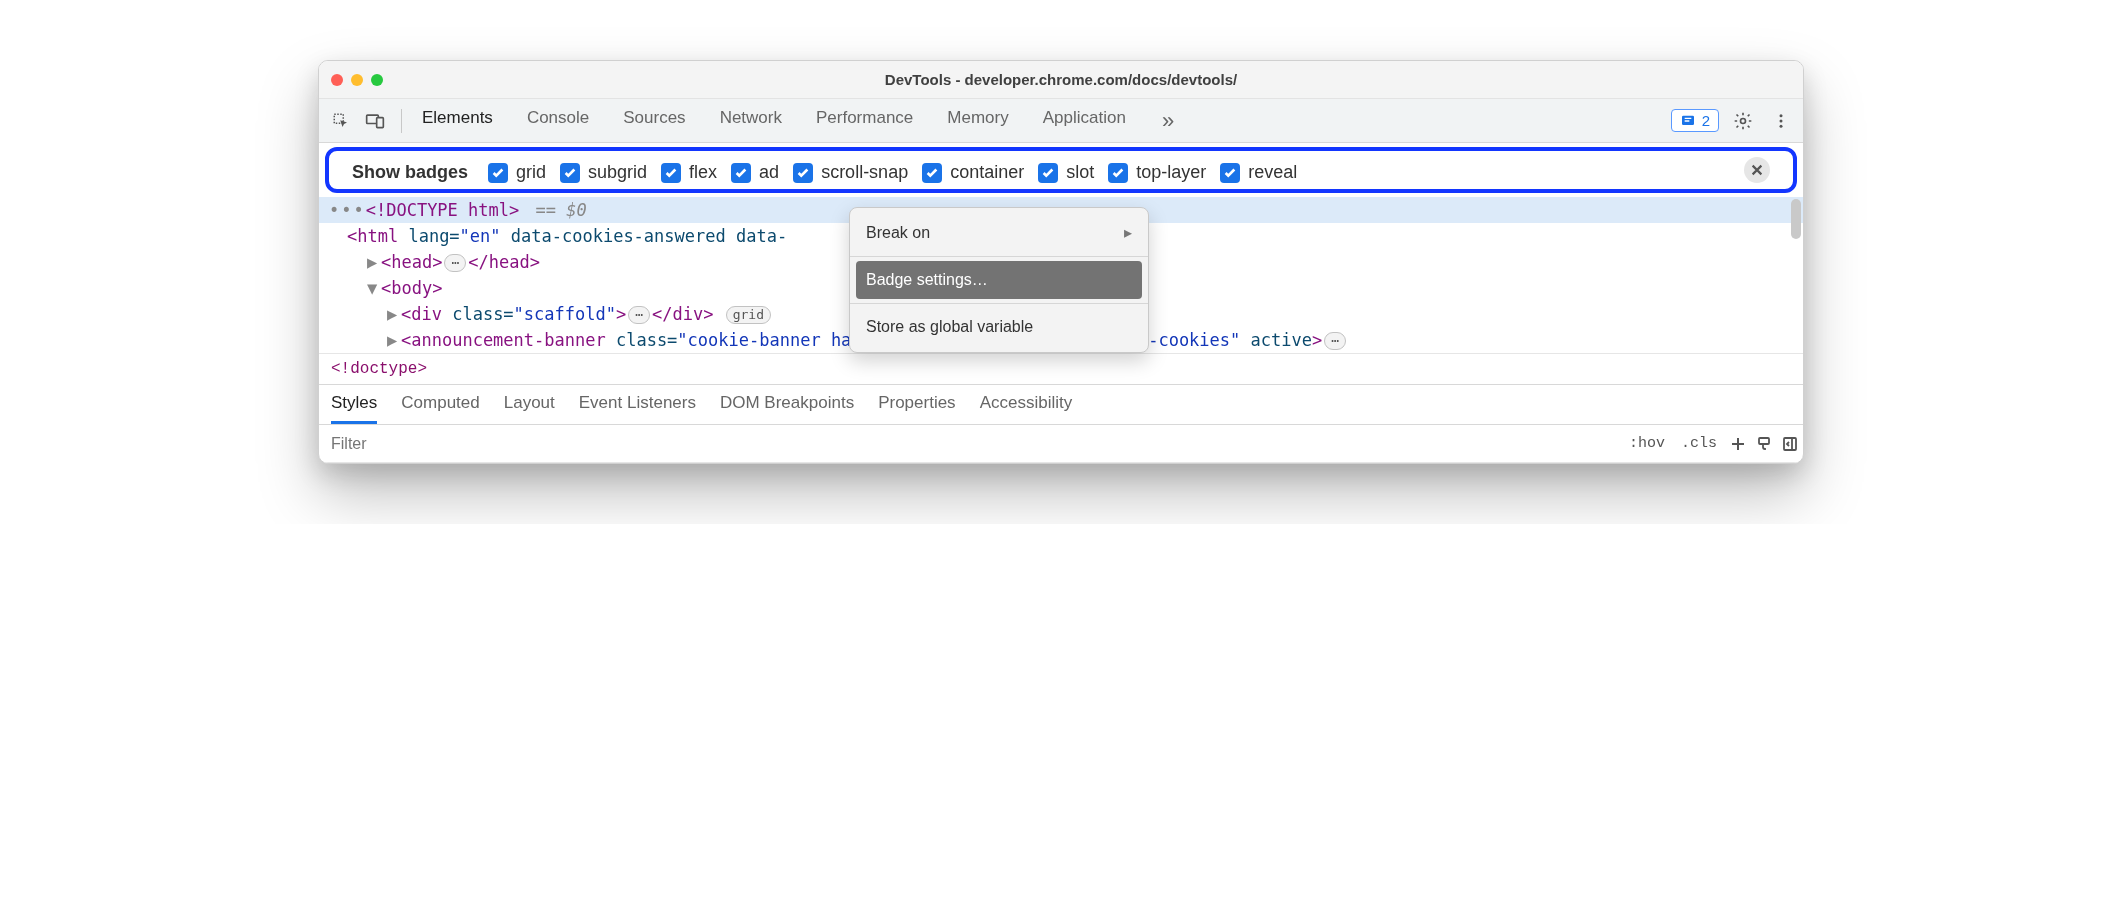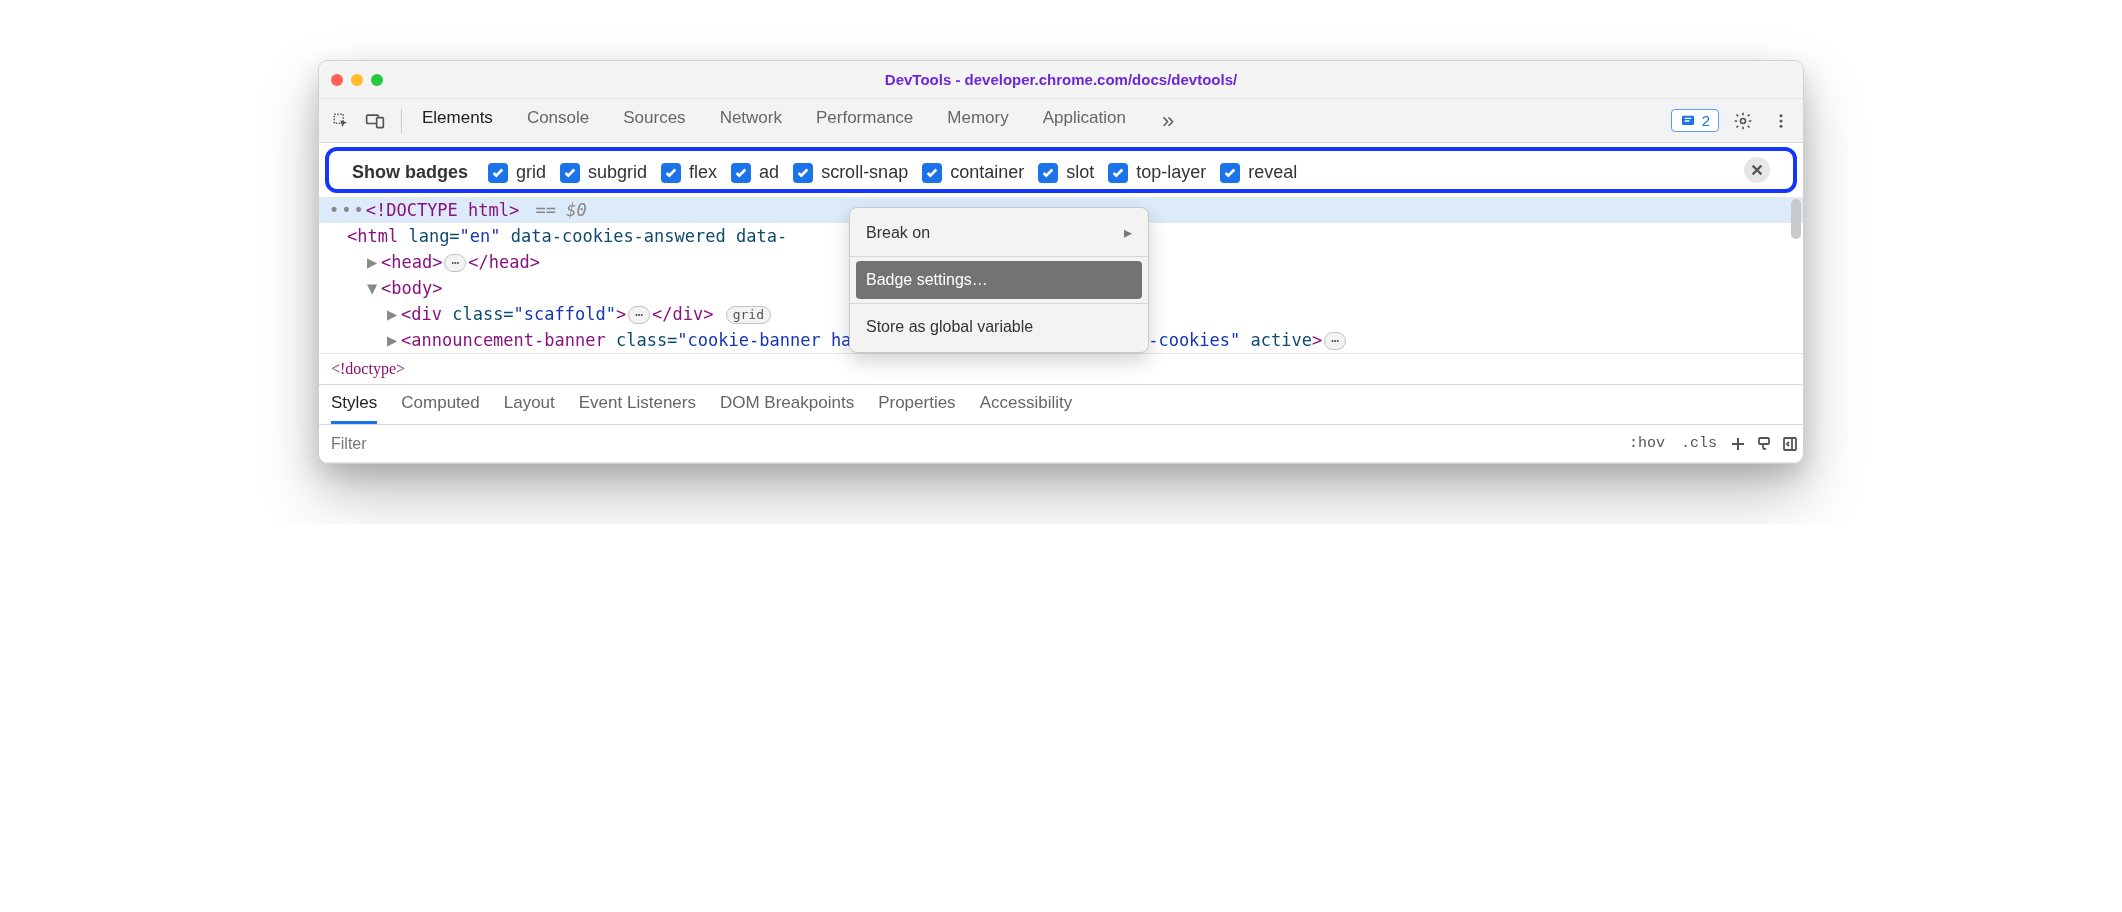--- a/index.html
+++ b/index.html
@@ -28,21 +28,21 @@
     position: relative;
     border-bottom: 1px solid #e3e3e3;
   }
   .traffic { display: flex; gap: 8px; }
   .dot { width: 12px; height: 12px; border-radius: 50%; }
   .dot.red { background:#ff5f56; }
   .dot.yellow { background:#ffbd2e; }
   .dot.green { background:#27c93f; }
   .titletext {
     position: absolute; left:0; right:0; text-align:center;
-    font-size: 15px; font-weight: 600; color:#6d28d9;
+    font-size: 15px; font-weight: 600; color:#404040;
     pointer-events:none;
   }
   
   .toolbar {
     height: 44px;
     display:flex; align-items:center;
     padding: 0 8px;
     background:#f1f3f4;
     border-bottom:1px solid #d8d8d8;
     gap:6px;
@@ -114,21 +114,21 @@
   }
   .ctx-item {
     padding:6px 16px;
     display:flex; align-items:center; justify-content:space-between;
     cursor:pointer;
   }
   .ctx-item.hov { background:#737373; color:#fff; border-radius:4px; margin:0 6px; padding:6px 10px;}
   .ctx-sep { height:1px; background:#d6d6d6; margin:4px 0;}
   .ctx-arrow { color:#777; }
   
-  .crumb { font-family: Liberation Serif, serif; font-size:16px; padding:6px 12px; color:#8a0f6c; border-top:1px solid #e6e6e6; border-bottom:1px solid #d8d8d8;}
+  .crumb { font-family: Liberation Mono, monospace; font-size:16px; padding:6px 12px; color:#8a0f6c; border-top:1px solid #e6e6e6; border-bottom:1px solid #d8d8d8;}
   
   .styles-tabs {
     display:flex; gap:24px; padding:8px 12px 0 12px;
     font-size:17px; color:#666;
     border-bottom:1px solid #d8d8d8;
   }
   .stab { padding-bottom:8px; cursor:pointer;}
   .stab.active { color:#222; border-bottom:3px solid #1a73e8; font-weight:500;}
   
   .filter-row {

